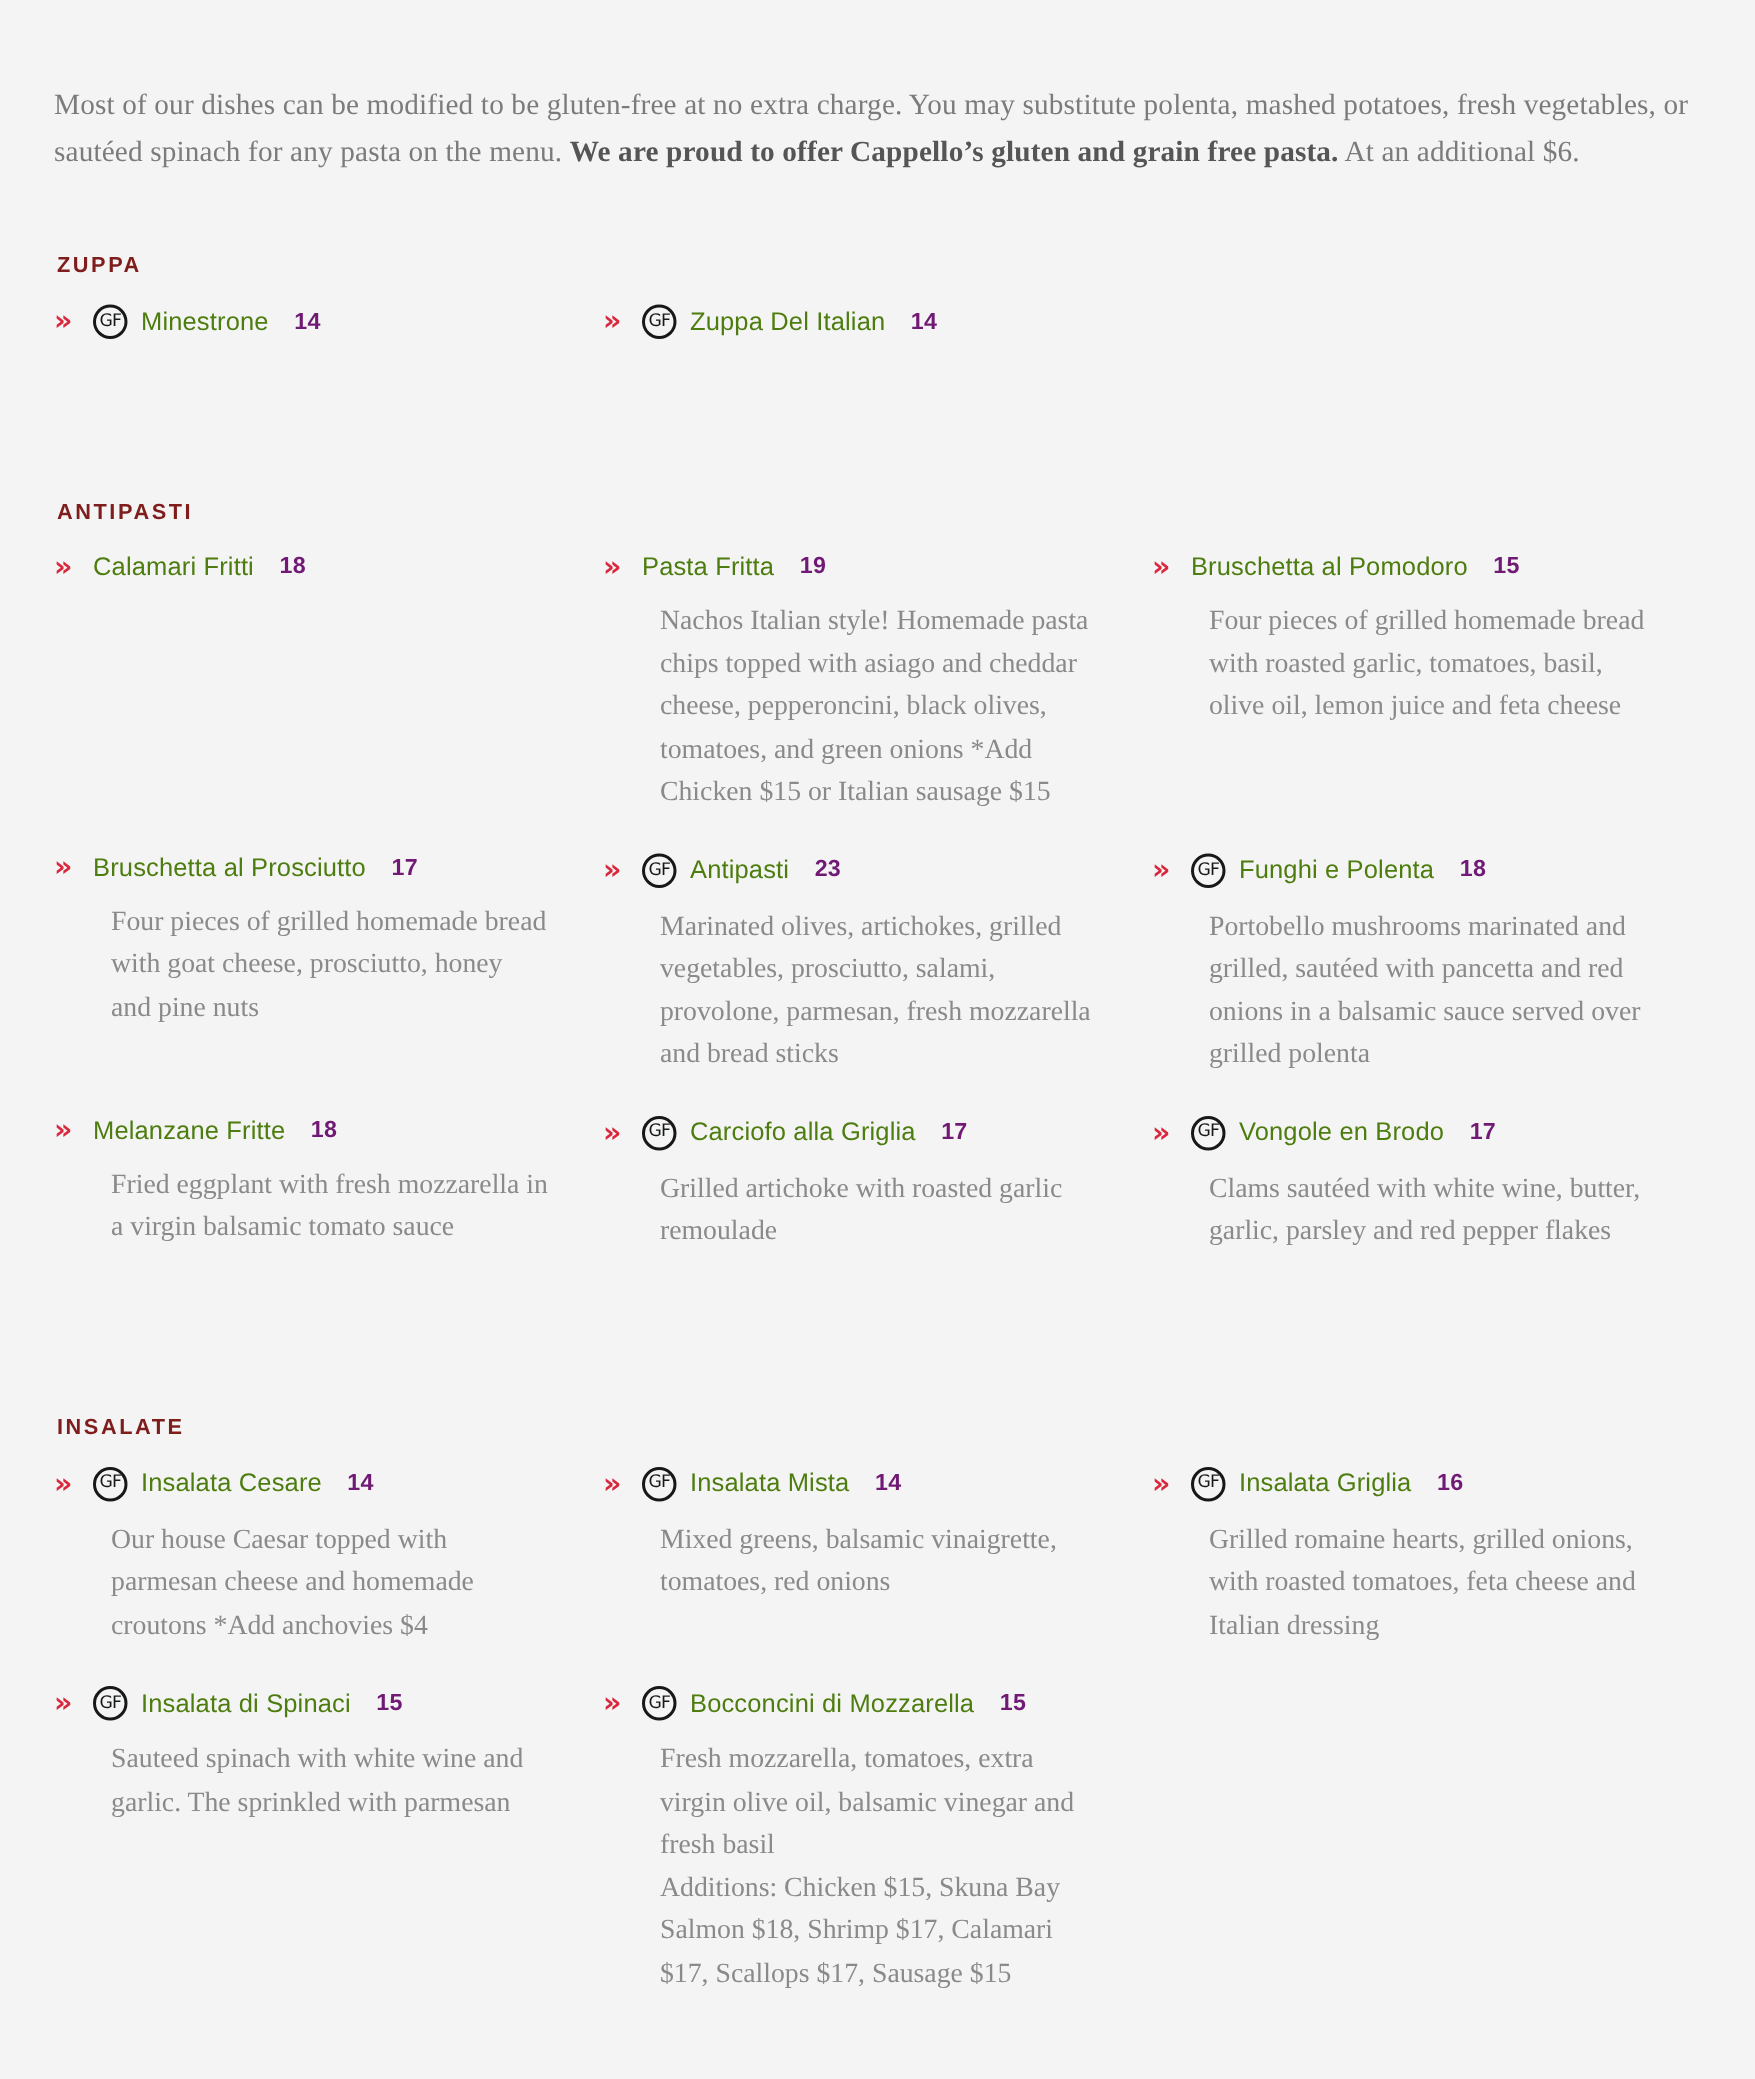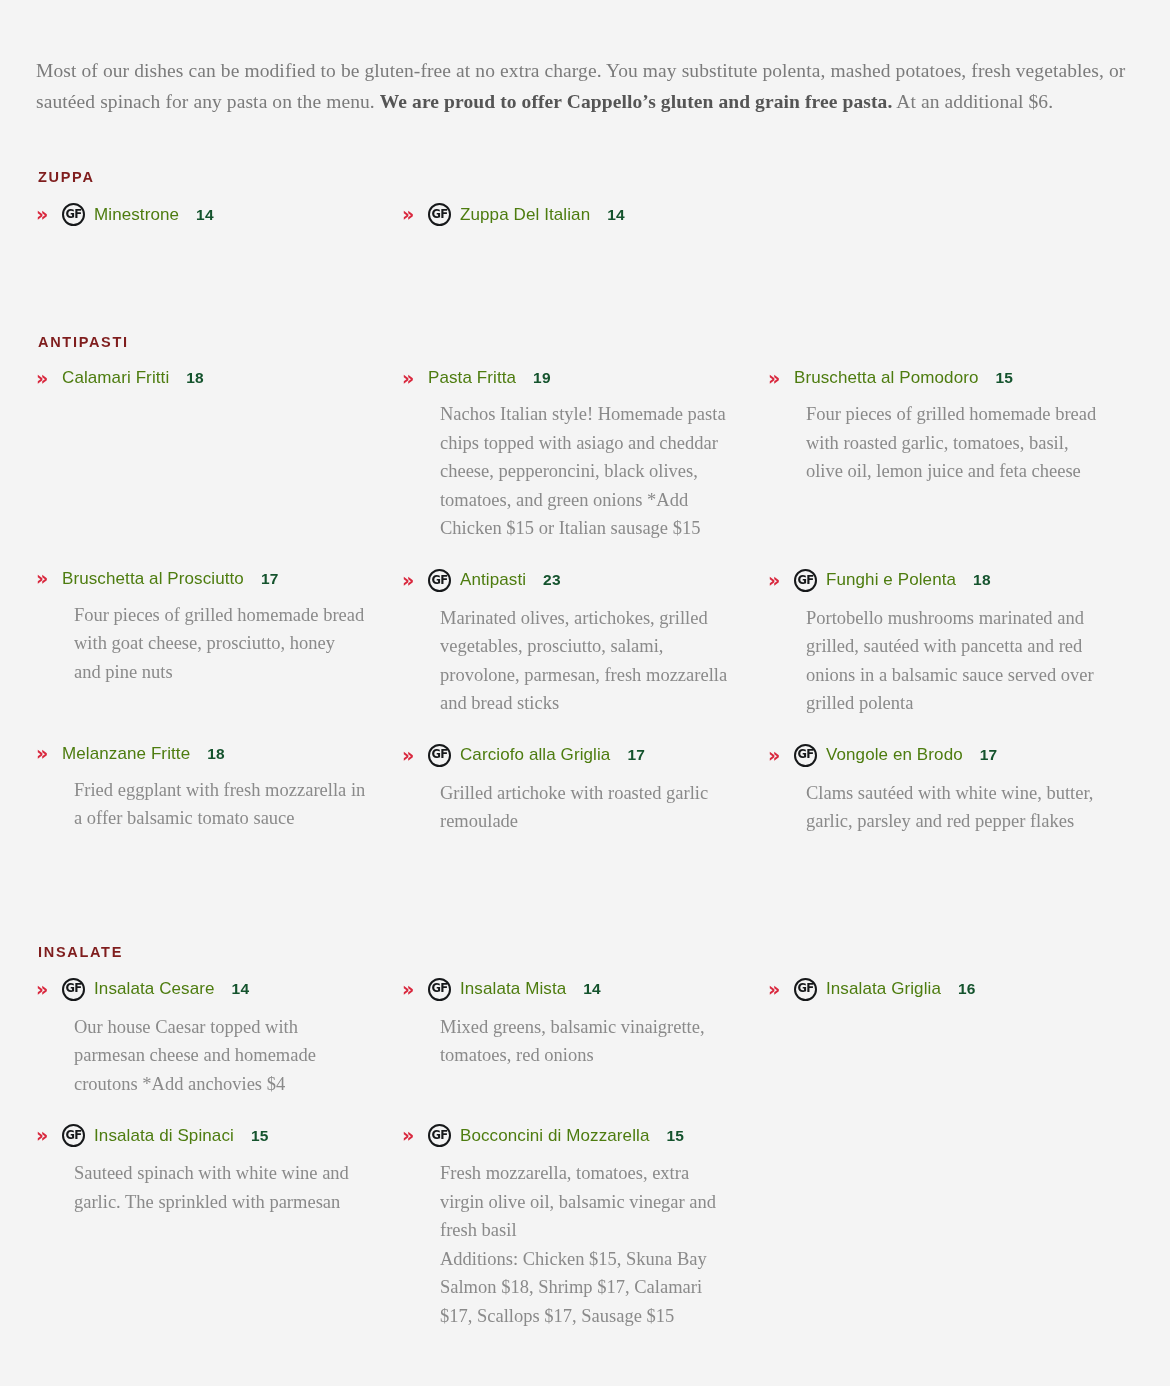--- a/index.html
+++ b/index.html
@@ -84,39 +84,39 @@
     border-radius: 50%;
     display: inline-flex;
     align-items: center;
     justify-content: center;
     margin-right: 9px;
     box-sizing: border-box;
   }
   .gf span {
     font-family: "DejaVu Sans", sans-serif;
     font-size: 11.5px;
-    font-weight: bold;
+    font-weight: normal;
     letter-spacing: -0.6px;
     color: #16181a;
     line-height: 1;
     transform: translateY(-0.5px);
   }
   .item-name {
     font-family: "Liberation Sans", sans-serif;
     font-size: 17px;
     font-weight: normal;
     color: #4d7c0f;
     letter-spacing: 0.1px;
     white-space: nowrap;
   }
   .item-price {
     font-family: "Liberation Sans", sans-serif;
     font-size: 15.5px;
     font-weight: bold;
-    color: #14532d;
+    color: #701a75;
     margin-left: 17px;
     letter-spacing: 0.2px;
   }
   .item-desc {
     font-family: "Liberation Serif", serif;
     font-size: 18.5px;
     line-height: 1.54;
     color: #8a8a8a;
     margin-left: 38px;
     margin-top: 12px;
@@ -234,21 +234,21 @@
               <div class="item-desc">Portobello mushrooms marinated and grilled, sautéed with pancetta and red onions in a balsamic sauce served over grilled polenta</div>
             </div>
           </div>
           <div class="col">
             <div class="item">
               <div class="item-head">
                 <span class="bullet">»</span>
                 <span class="item-name">Melanzane Fritte</span>
                 <span class="item-price">18</span>
               </div>
-              <div class="item-desc">Fried eggplant with fresh mozzarella in a offer balsamic tomato sauce</div>
+              <div class="item-desc">Fried eggplant with fresh mozzarella in a virgin balsamic tomato sauce</div>
             </div>
           </div>
           <div class="col">
             <div class="item">
               <div class="item-head">
                 <span class="bullet">»</span>
                 <span class="gf">
                   <span>GF</span>
                 </span>
                 <span class="item-name">Carciofo alla Griglia</span>
@@ -305,20 +305,21 @@
           <div class="col">
             <div class="item">
               <div class="item-head">
                 <span class="bullet">»</span>
                 <span class="gf">
                   <span>GF</span>
                 </span>
                 <span class="item-name">Insalata Griglia</span>
                 <span class="item-price">16</span>
               </div>
+              <div class="item-desc">Grilled romaine hearts, grilled onions, with roasted tomatoes, feta cheese and Italian dressing</div>
             </div>
           </div>
           <div class="col">
             <div class="item">
               <div class="item-head">
                 <span class="bullet">»</span>
                 <span class="gf">
                   <span>GF</span>
                 </span>
                 <span class="item-name">Insalata di Spinaci</span>

